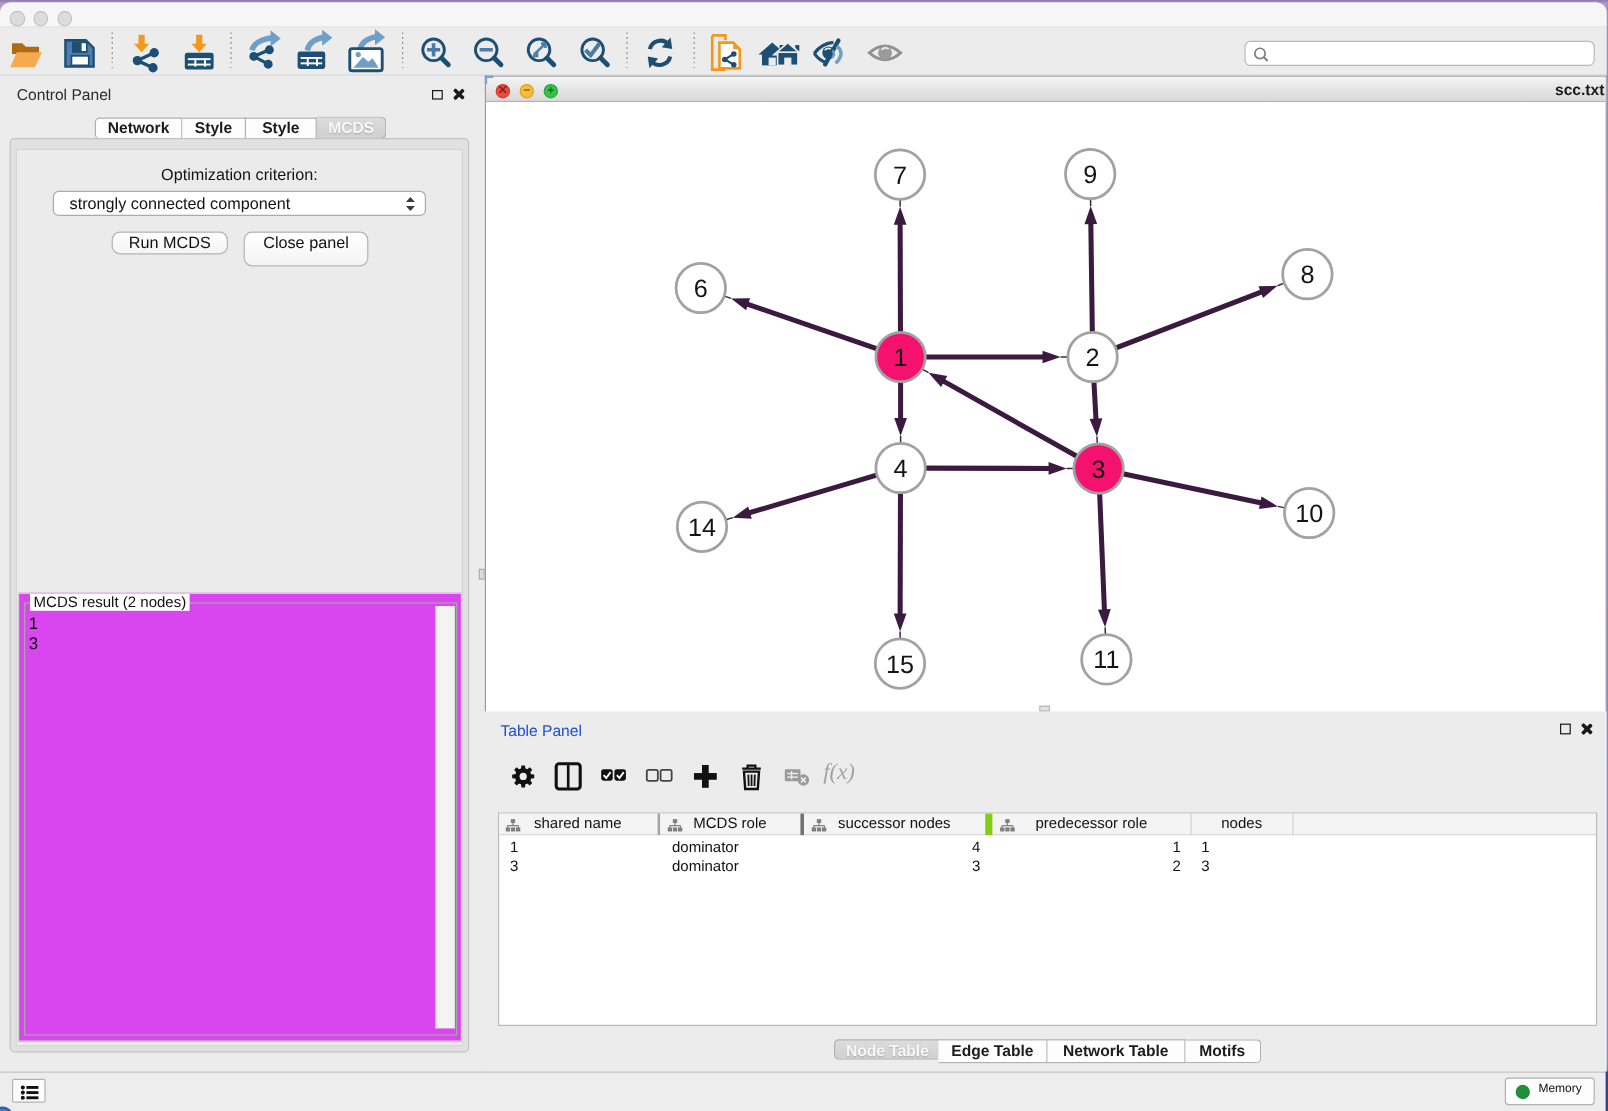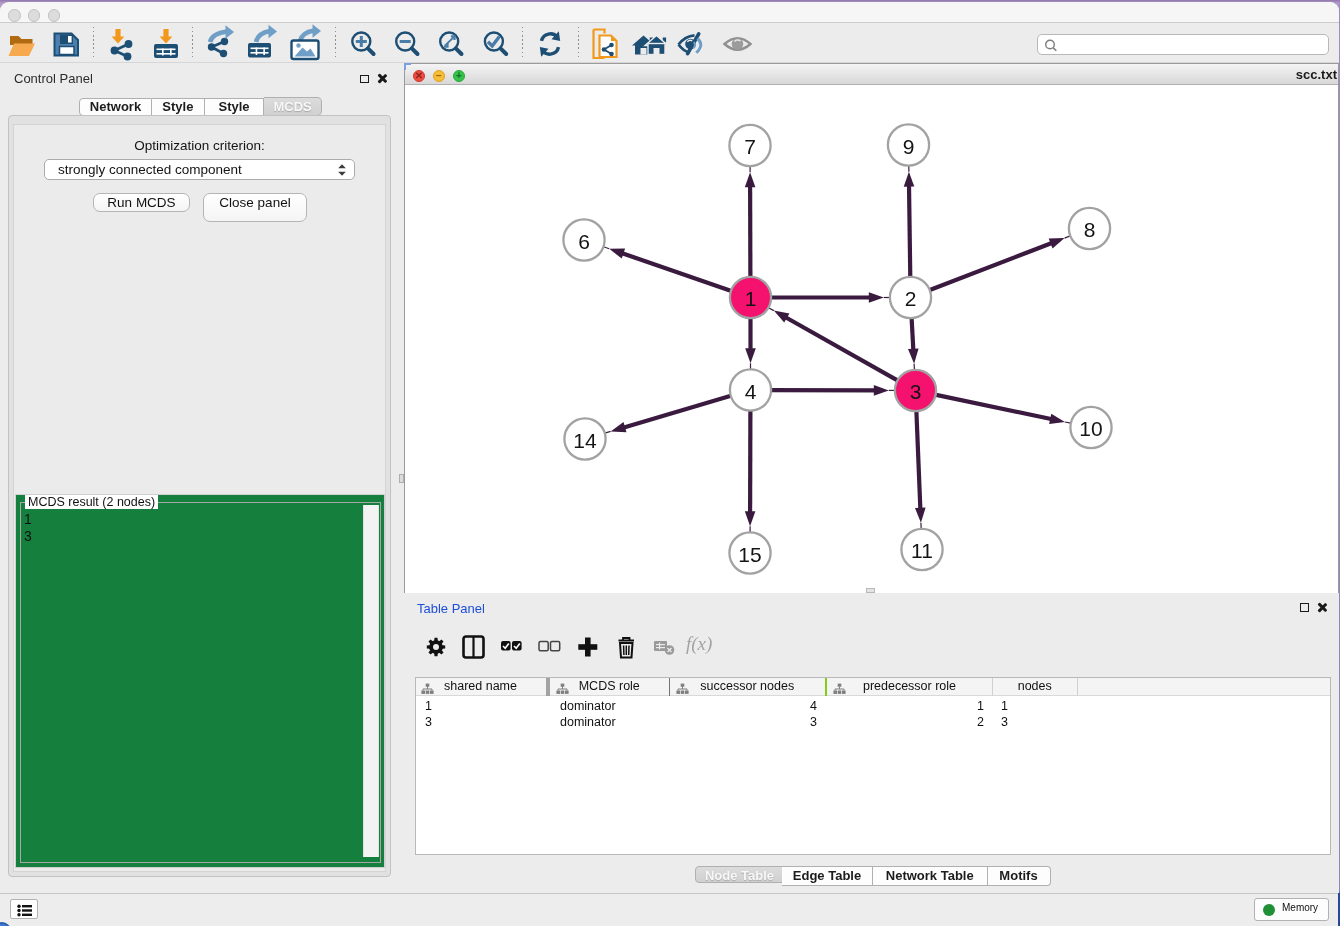--- a/index.html
+++ b/index.html
@@ -136,21 +136,21 @@
 <div class="tab tabsel" style="left:263.9px;top:97px;width:58.5px;height:19px;line-height:17px;border-left:none;border-radius:0 5px 5px 0">MCDS</div>
 <div style="position:absolute;left:8px;top:115px;width:383px;height:762px;background:#e1e1e1;border:1px solid #c2c2c2;border-radius:4px"></div>
 <div style="position:absolute;left:13px;top:124px;width:373px;height:748px;background:#ebebeb;border:1px solid #d4d4d4"></div>
 <div style="position:absolute;left:44px;top:137.5px;width:311px;text-align:center;font-size:13.5px;color:#131313">Optimization criterion:</div>
 <div style="position:absolute;left:44px;top:158.5px;width:311px;height:21px;background:#fff;border:1px solid #ababab;border-radius:5px;font-size:13.5px;color:#131313;line-height:19px;padding-left:13px">strongly connected component<svg style="position:absolute;right:6px;top:2px;width:12px;height:16px">
       <polygon points="2.2,6.3 6,2.2 9.8,6.3" fill="#3c3c3c"></polygon>
       <polygon points="2.2,9.7 6,13.8 9.8,9.7" fill="#3c3c3c"></polygon>
     </svg></div>
 <div class="btn" style="left:93px;top:193px;width:97px;height:19px;line-height:17.5px">Run MCDS</div>
 <div class="btn" style="left:203px;top:193px;width:104px;height:29px;line-height:17.5px">Close panel</div>
-<div style="position:absolute;left:15px;top:494px;width:370px;height:374px;background:#15803d;border:1px solid #cfcfcf">
+<div style="position:absolute;left:15px;top:494px;width:370px;height:374px;background:#d946ef;border:1px solid #cfcfcf">
 <div style="position:absolute;left:4px;top:7px;width:361px;height:361px;border:1px solid #a6a6a6"></div>
 <div style="position:absolute;left:9px;top:0px;background:#fff;padding:0 3px;font-size:12.5px;color:#111">MCDS result (2 nodes)</div>
 <div style="position:absolute;left:8px;top:16px;font-size:14px;color:#111">1</div>
 <div style="position:absolute;left:8px;top:32.5px;font-size:14px;color:#111">3</div>
 <div style="position:absolute;left:347px;top:10px;width:16px;height:352px;background:#f3f3f3;border-left:1px solid #e3e3e3;border-right:1px solid #e3e3e3"></div>
 </div>
 <div style="position:absolute;left:399px;top:473.5px;width:5px;height:9px;background:#dcdcdc;border:1px solid #aeaeae"></div>
 <div style="position:absolute;left:404px;top:63px;width:934.5px;height:530px;background:#fff;border:1px solid #9b9b9b;border-bottom:none"></div>
 <div style="position:absolute;left:405px;top:64px;width:932.5px;height:21px;background:linear-gradient(180deg,#f4f4f4,#d8d8d8);border-bottom:1px solid #b0b0b0"></div>
 <div style="position:absolute;left:405px;top:67px;width:932px;text-align:right;font-size:13px;color:#1a1a1a;font-weight:bold">scc.txt</div>
@@ -257,43 +257,43 @@
     <rect x="237" y="9" width="13" height="10" rx="1" fill="#9a9a9a"></rect>
     <rect x="239" y="12" width="9" height="1.2" fill="#ececec"></rect>
     <rect x="239" y="15" width="9" height="1.2" fill="#ececec"></rect>
     <rect x="242" y="10.5" width="1.2" height="7" fill="#ececec"></rect>
     <circle cx="252.5" cy="18" r="4.8" fill="#9a9a9a"></circle>
     <path d="M250.5,16 l4,4 m0,-4 l-4,4" stroke="#ececec" stroke-width="1.3"></path>
   </svg>
 <div style="position:absolute;left:686px;top:633px;font-size:19px;font-style:italic;color:#a3a3a3;font-family:'Liberation Serif',serif">f(x)</div>
 <div style="position:absolute;left:415px;top:677px;width:916px;height:178px;background:#fff;border:1px solid #b9b9b9"></div>
 <div style="position:absolute;left:416px;top:678px;width:914px;height:17.5px;background:#f4f4f4;border-bottom:1px solid #d9d9d9"></div>
-<div style="position:absolute;left:415px;top:678px;width:135px;height:17.5px;border-right:4px solid #a3a3a3;font-size:12.5px;color:#111;text-align:center;line-height:17px">shared name</div>
+<div style="position:absolute;left:415px;top:678px;width:135px;height:17.5px;border-right:2px solid #a3a3a3;font-size:12.5px;color:#111;text-align:center;line-height:17px">shared name</div>
 <div style="position:absolute;left:421px;top:680.5px;width:13px;height:12px"><svg width="13" height="12" viewBox="0 0 13 12">
       <rect x="4.7" y="0.6" width="3.6" height="3.2" fill="#7f7f7f"></rect>
       <line x1="6.5" y1="3.8" x2="6.5" y2="6" stroke="#7f7f7f" stroke-width="1"></line>
       <line x1="2" y1="6" x2="11" y2="6" stroke="#7f7f7f" stroke-width="1"></line>
       <line x1="2" y1="6" x2="2" y2="7.5" stroke="#7f7f7f" stroke-width="1"></line>
       <line x1="11" y1="6" x2="11" y2="7.5" stroke="#7f7f7f" stroke-width="1"></line>
       <rect x="0.4" y="7.5" width="3.6" height="3.4" fill="#7f7f7f"></rect>
       <rect x="4.7" y="7.5" width="3.6" height="3.4" fill="#7f7f7f"></rect>
       <rect x="9" y="7.5" width="3.6" height="3.4" fill="#7f7f7f"></rect>
     </svg></div>
-<div style="position:absolute;left:550px;top:678px;width:119.5px;height:17.5px;border-right:1px solid #737373;font-size:12.5px;color:#111;text-align:center;line-height:17px">MCDS role</div>
+<div style="position:absolute;left:550px;top:678px;width:119.5px;height:17.5px;border-right:3px solid #737373;font-size:12.5px;color:#111;text-align:center;line-height:17px">MCDS role</div>
 <div style="position:absolute;left:556px;top:680.5px;width:13px;height:12px"><svg width="13" height="12" viewBox="0 0 13 12">
       <rect x="4.7" y="0.6" width="3.6" height="3.2" fill="#7f7f7f"></rect>
       <line x1="6.5" y1="3.8" x2="6.5" y2="6" stroke="#7f7f7f" stroke-width="1"></line>
       <line x1="2" y1="6" x2="11" y2="6" stroke="#7f7f7f" stroke-width="1"></line>
       <line x1="2" y1="6" x2="2" y2="7.5" stroke="#7f7f7f" stroke-width="1"></line>
       <line x1="11" y1="6" x2="11" y2="7.5" stroke="#7f7f7f" stroke-width="1"></line>
       <rect x="0.4" y="7.5" width="3.6" height="3.4" fill="#7f7f7f"></rect>
       <rect x="4.7" y="7.5" width="3.6" height="3.4" fill="#7f7f7f"></rect>
       <rect x="9" y="7.5" width="3.6" height="3.4" fill="#7f7f7f"></rect>
     </svg></div>
-<div style="position:absolute;left:669.5px;top:678px;width:157.5px;height:17.5px;border-right:2px solid #84cc16;font-size:12.5px;color:#111;text-align:center;line-height:17px">successor nodes</div>
+<div style="position:absolute;left:669.5px;top:678px;width:157.5px;height:17.5px;border-right:6px solid #84cc16;font-size:12.5px;color:#111;text-align:center;line-height:17px">successor nodes</div>
 <div style="position:absolute;left:675.5px;top:680.5px;width:13px;height:12px"><svg width="13" height="12" viewBox="0 0 13 12">
       <rect x="4.7" y="0.6" width="3.6" height="3.2" fill="#7f7f7f"></rect>
       <line x1="6.5" y1="3.8" x2="6.5" y2="6" stroke="#7f7f7f" stroke-width="1"></line>
       <line x1="2" y1="6" x2="11" y2="6" stroke="#7f7f7f" stroke-width="1"></line>
       <line x1="2" y1="6" x2="2" y2="7.5" stroke="#7f7f7f" stroke-width="1"></line>
       <line x1="11" y1="6" x2="11" y2="7.5" stroke="#7f7f7f" stroke-width="1"></line>
       <rect x="0.4" y="7.5" width="3.6" height="3.4" fill="#7f7f7f"></rect>
       <rect x="4.7" y="7.5" width="3.6" height="3.4" fill="#7f7f7f"></rect>
       <rect x="9" y="7.5" width="3.6" height="3.4" fill="#7f7f7f"></rect>
     </svg></div>

